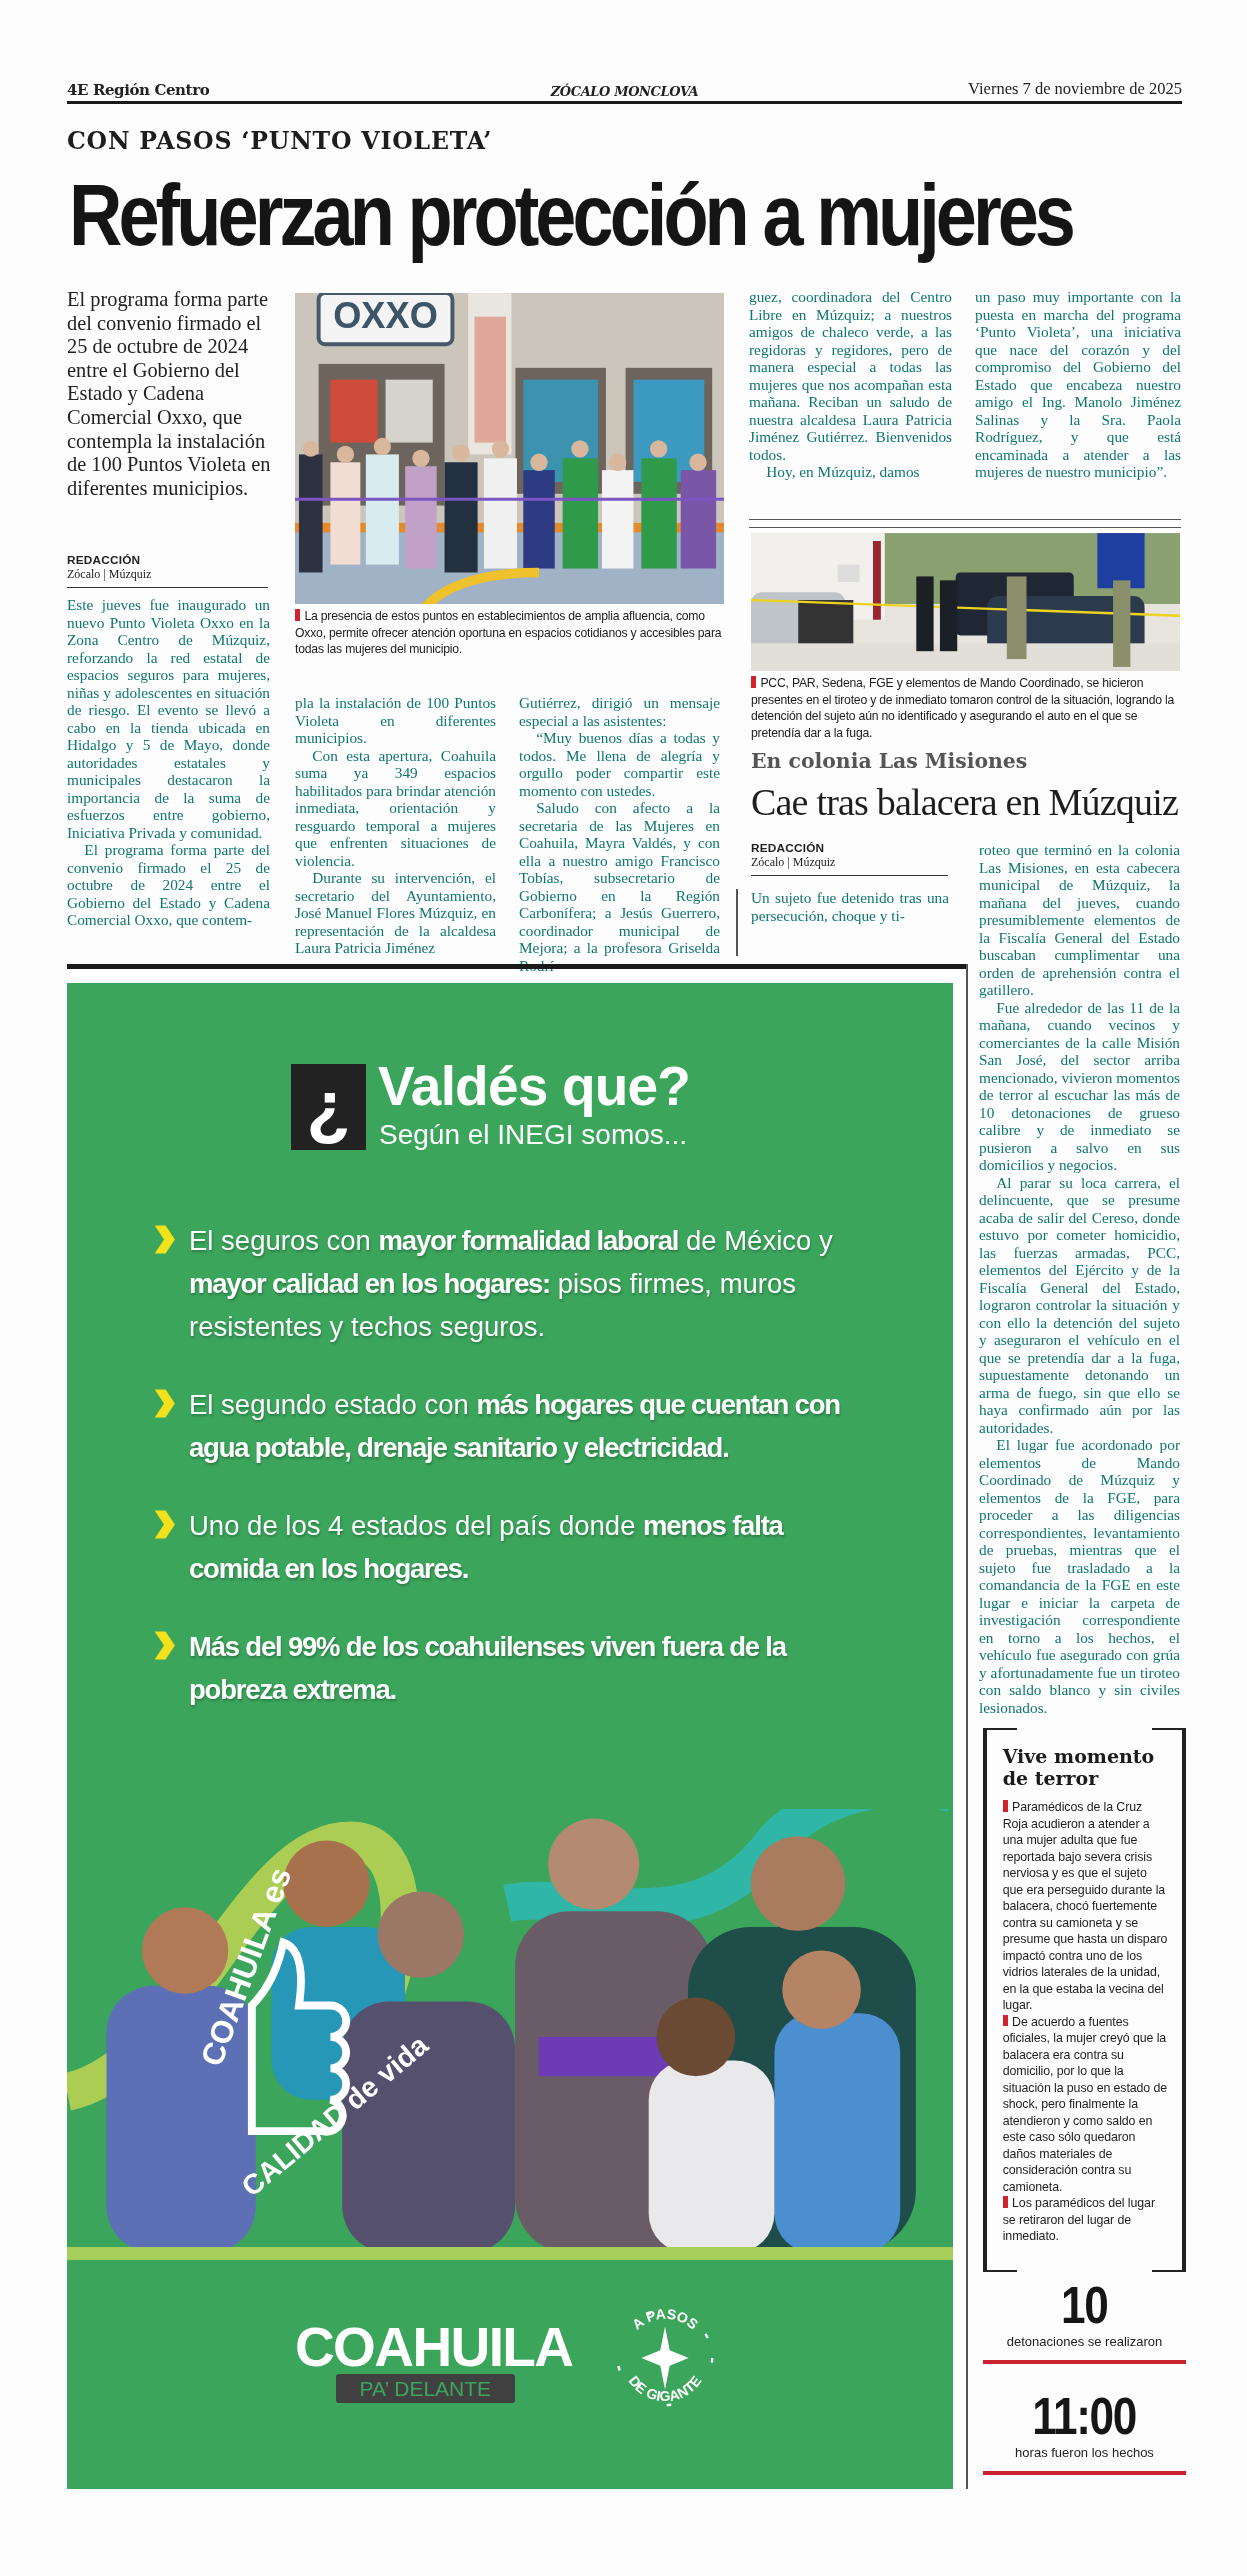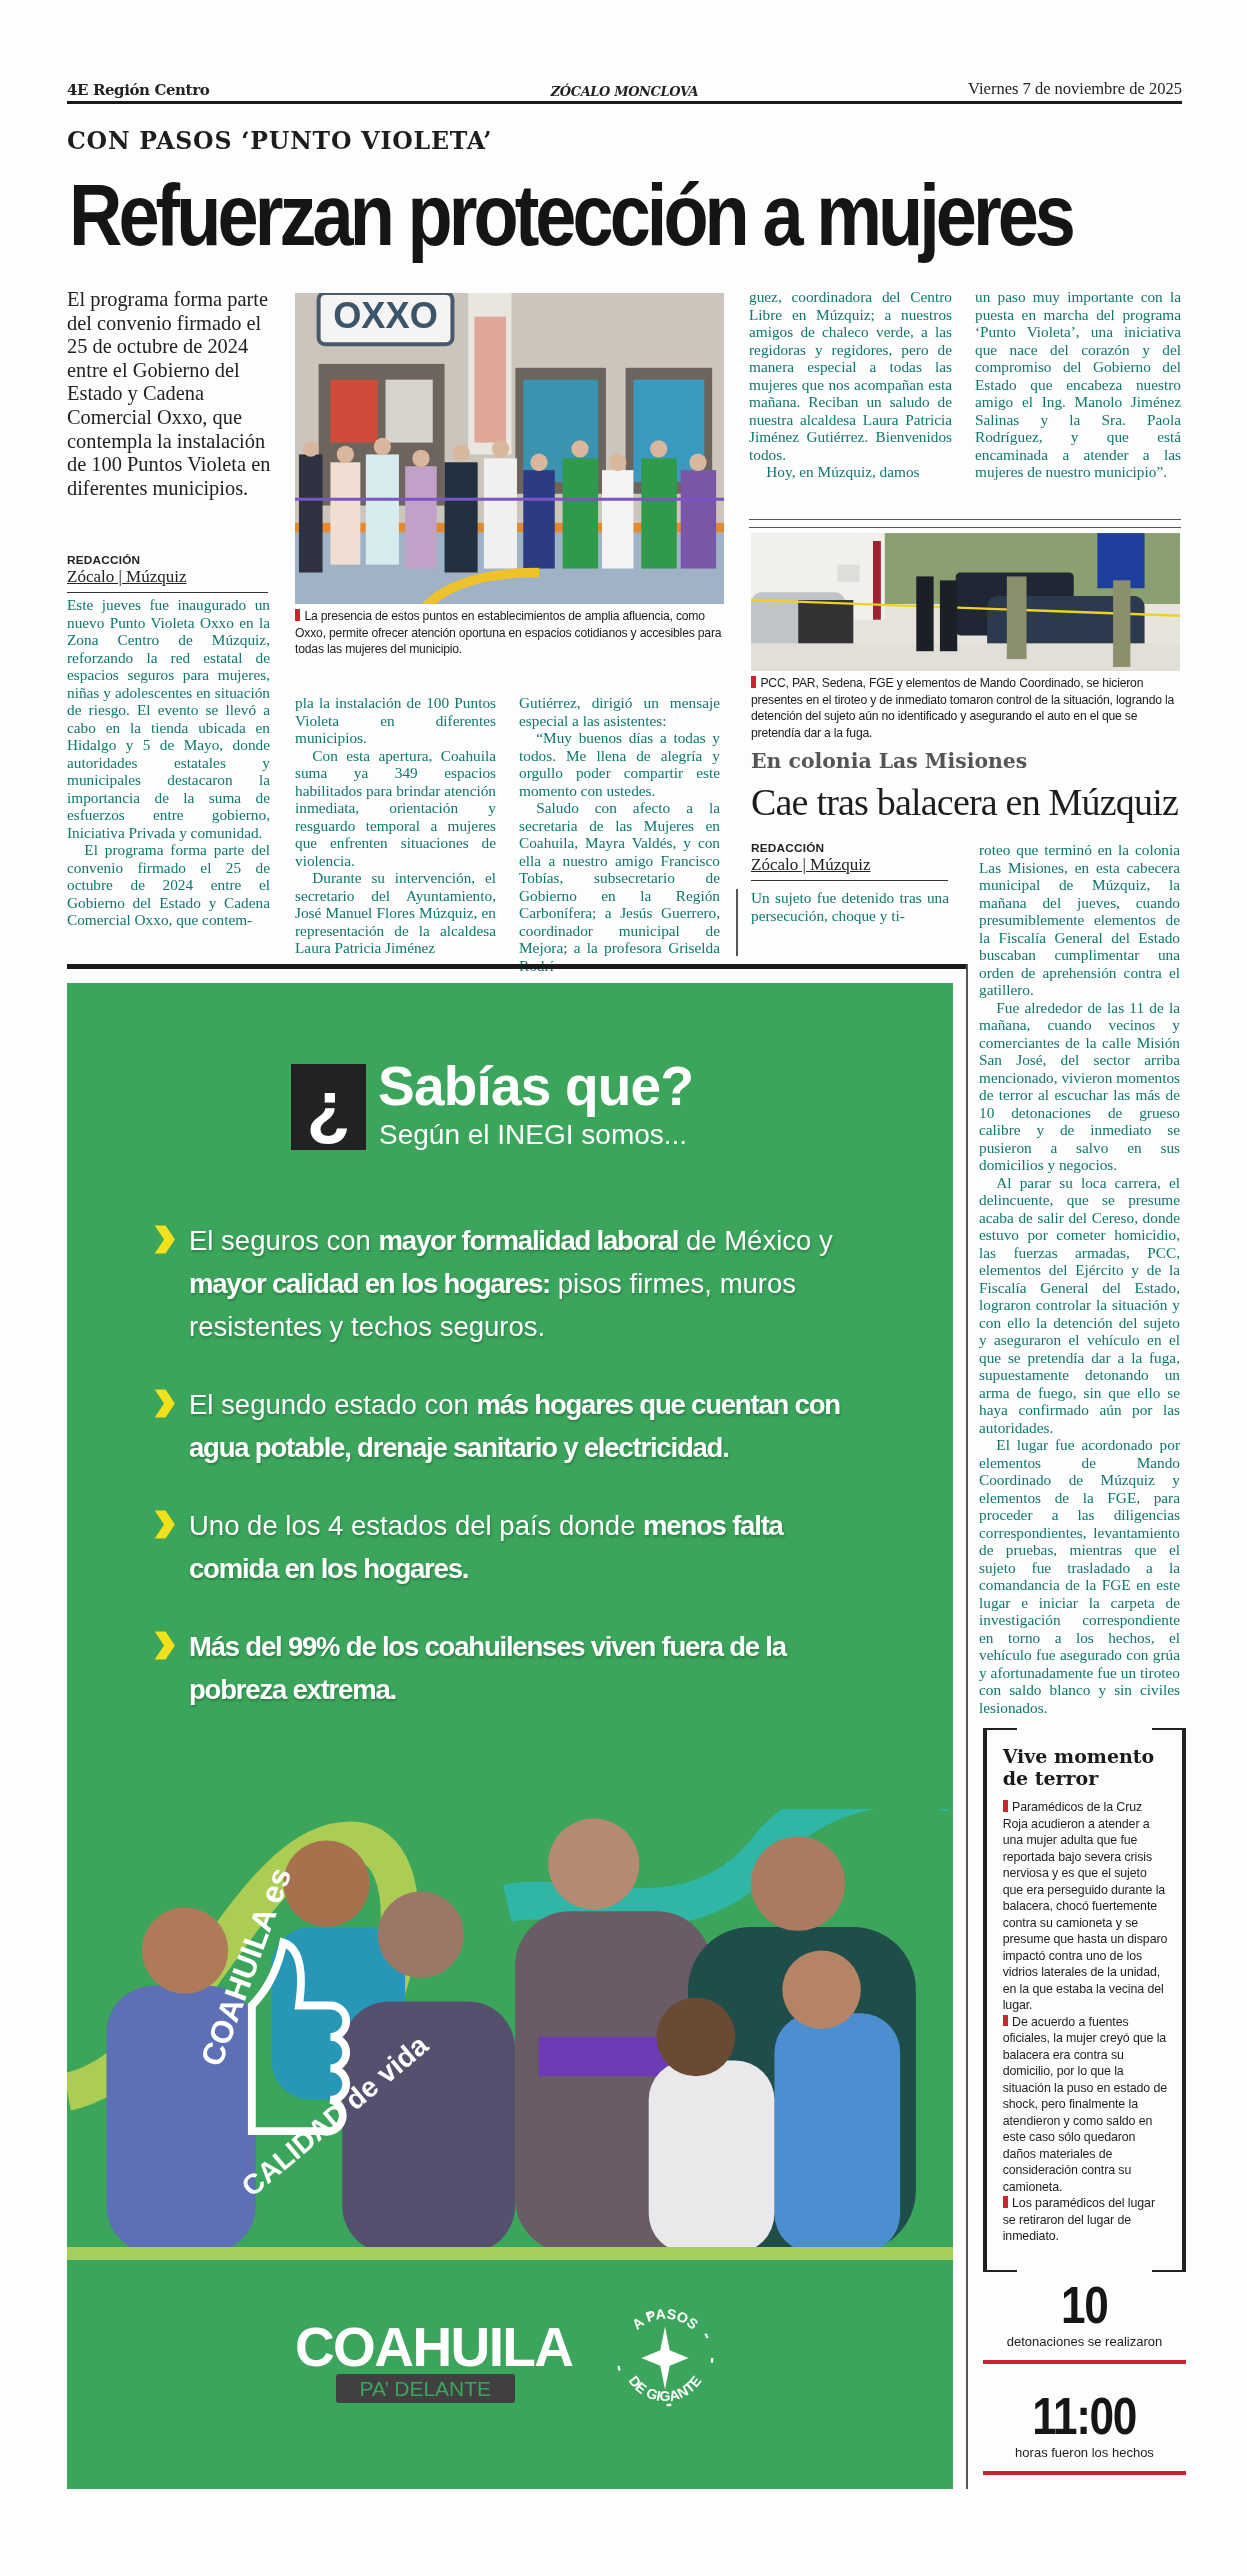--- a/index.html
+++ b/index.html
@@ -15,21 +15,21 @@
   .folio .center { left: 50%; transform: translateX(-50%); font-weight: bold; font-family: "DejaVu Serif", serif; font-size: 13px; letter-spacing: -0.4px; font-style: italic; }
   .folio .right { right: 0; font-size: 16.5px; }
 
   .kicker { left: 67px; top: 127px; font-family: "DejaVu Serif", serif; font-weight: bold; font-size: 23.6px; letter-spacing: 0.8px; color: #1d1d1d; }
   .headline { left: 69px; top: 164px; width: 1117px; font-family: "Liberation Sans", sans-serif; font-weight: bold; font-size: 88px; line-height: 102px; letter-spacing: -4.7px; color: #151515; transform: scaleX(0.84); transform-origin: left top; white-space: nowrap; }
 
   
   .deck { left: 67px; top: 288px; width: 208px; font-size: 20.4px; line-height: 23.6px; color: #222; }
   .byline { font-family: "Liberation Sans", sans-serif; }
   .byline .name { font-weight: bold; font-size: 11.8px; letter-spacing: 0.2px; display: block; }
-  .byline .place { font-family: "Liberation Serif", serif; font-size: 17px; display: block; text-decoration: underline; }
+  .byline .place { font-family: "Liberation Serif", serif; font-size: 12px; display: block; }
   .byline1 { left: 67px; top: 553px; width: 201px; border-bottom: 1.6px solid #333; padding-bottom: 4.7px; }
 
   .body-col { font-size: 15.3px; line-height: 17.5px; text-align: justify; hyphens: manual; color: #0f766e; }
   .body-col p { text-indent: 0; }
   .body-col p.ind { text-indent: 17.3px; }
 
   .col1 { left: 67px; top: 596px; width: 203px; }
   .col2 { left: 295px; top: 694px; width: 201px; }
   .col3 { left: 519px; top: 694px; width: 201px; }
   .col4 { left: 749px; top: 288px; width: 203px; }
@@ -245,21 +245,21 @@
 <div class="abs stat stat2">
   <div class="num">11:00</div>
   <div class="lbl">horas fueron los hechos</div>
   <div class="redline"></div>
 </div>
 
 <div class="abs ad-rule"></div>
 <div class="abs ad-vrule"></div>
 <div class="abs ad">
   <div class="q-box">¿</div>
-  <div class="title">Sabías que?</div>
+  <div class="title">Valdés que?</div>
   <div class="subtitle">Según el INEGI somos...</div>
 
   <div class="bullets" id="ad-bullets">
       <div class="bullet"><svg class="chev" viewBox="0 0 30 40">
           <polygon points="2,2 16,2 28,20 16,38 2,38 14,20" fill="#f3e11b"></polygon>
         </svg><span>El seguros con </span><b>mayor formalidad laboral</b><span> de México y </span><b>mayor calidad en los hogares:</b><span> pisos firmes, muros resistentes y techos seguros.</span></div>
       <div class="bullet"><svg class="chev" viewBox="0 0 30 40">
           <polygon points="2,2 16,2 28,20 16,38 2,38 14,20" fill="#f3e11b"></polygon>
         </svg><span>El segundo estado con </span><b>más hogares que cuentan con agua potable, drenaje sanitario y electricidad.</b></div>
       <div class="bullet"><svg class="chev" viewBox="0 0 30 40">

